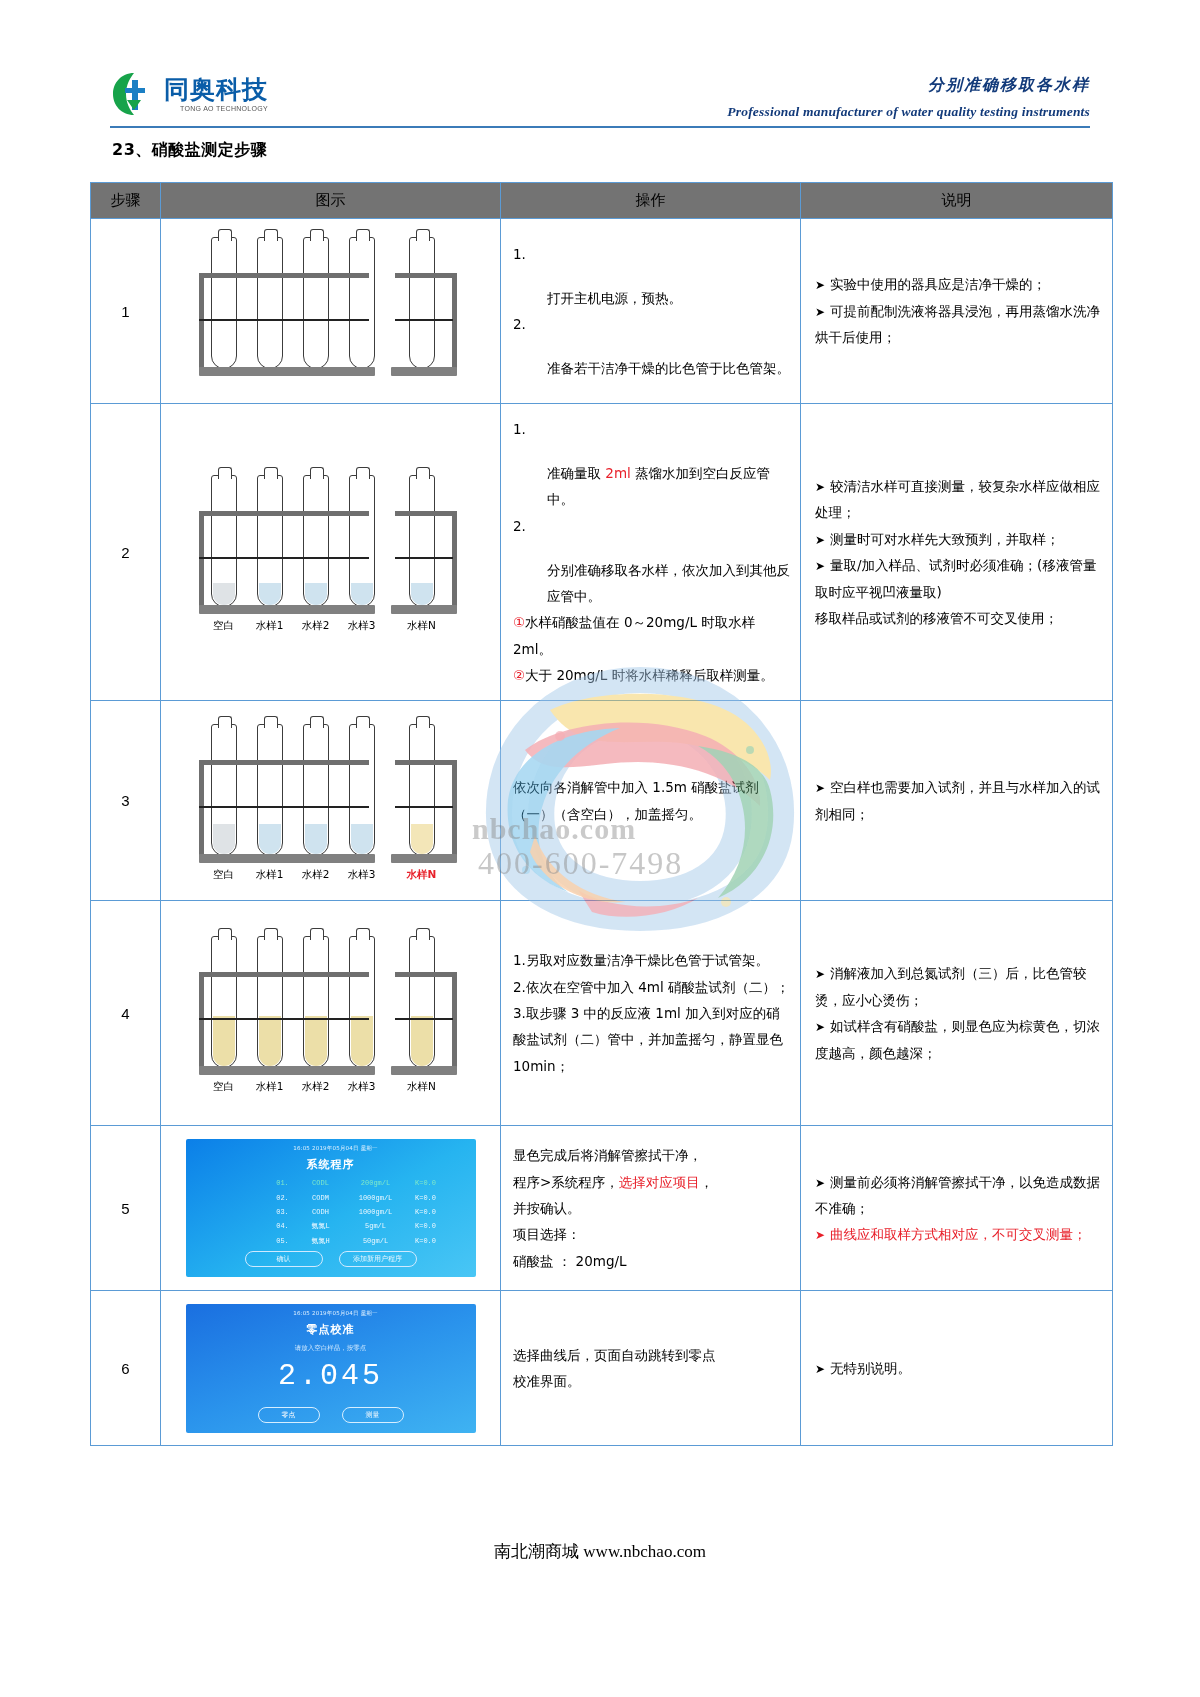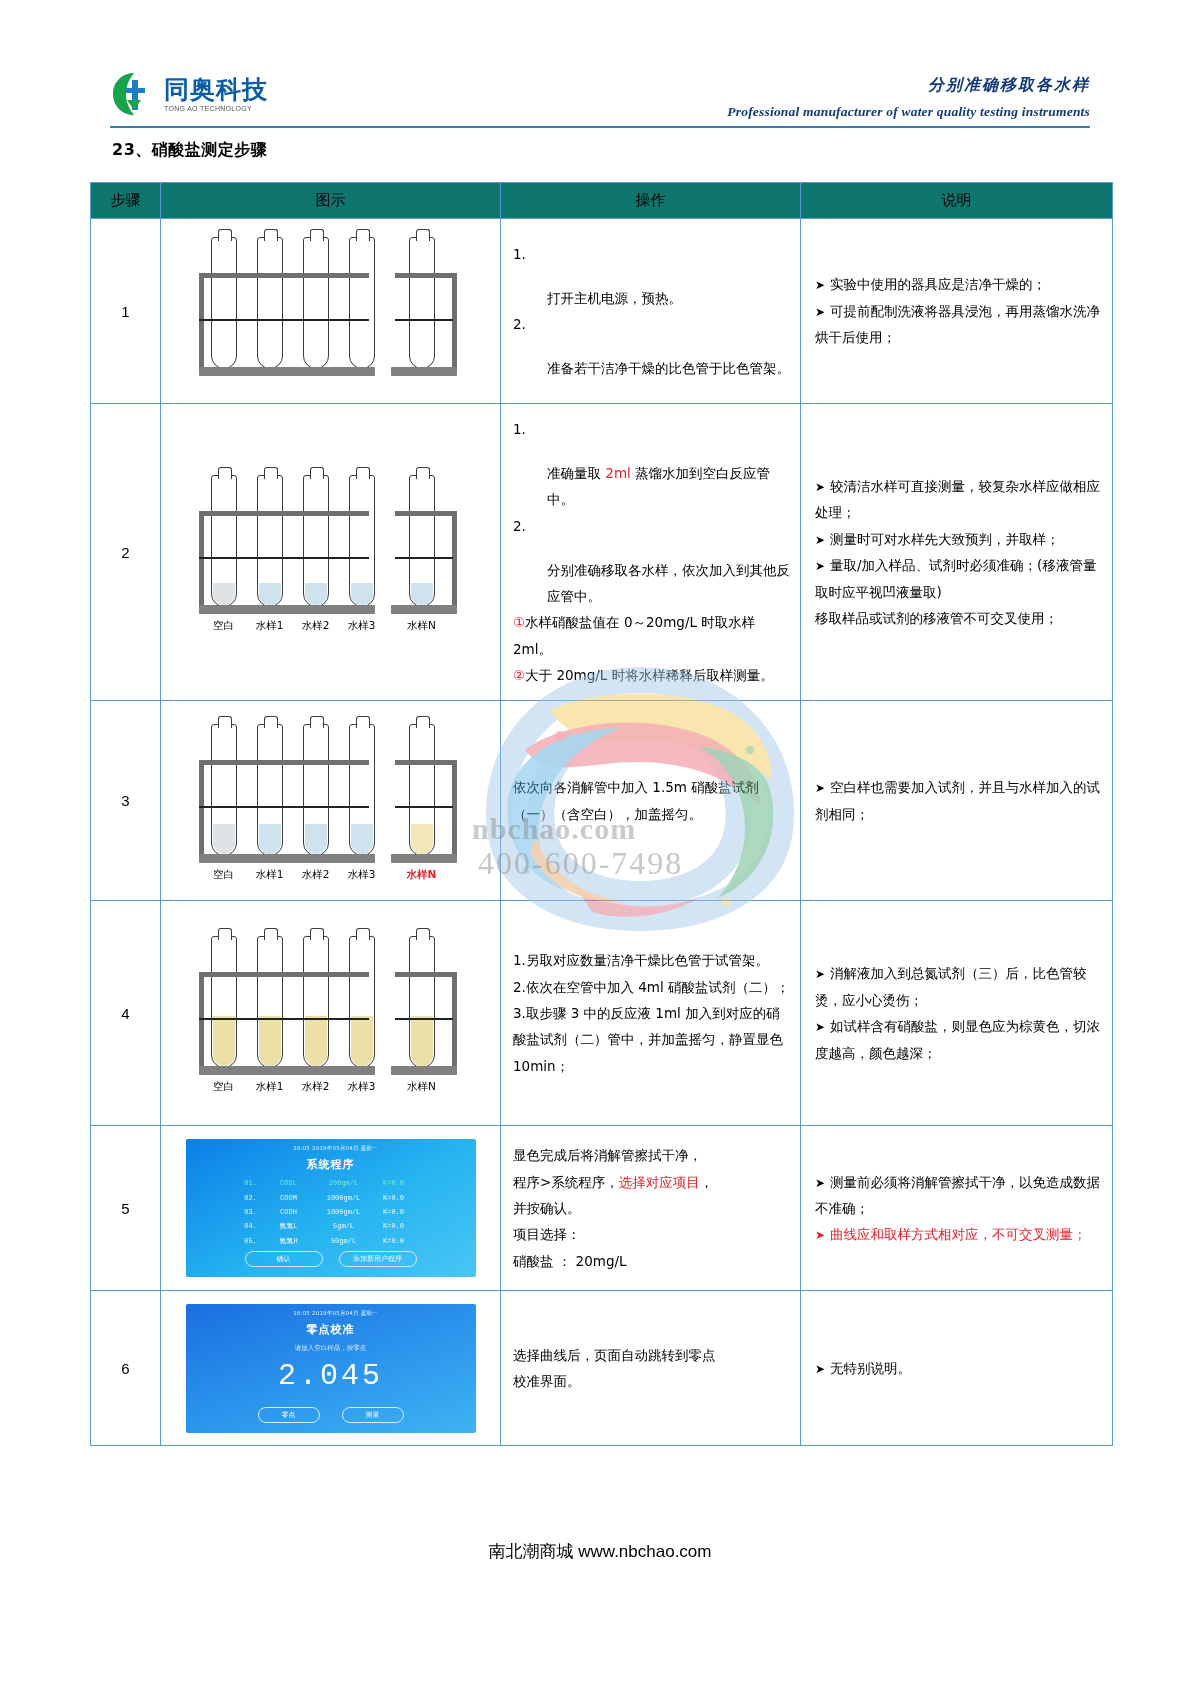--- a/index.html
+++ b/index.html
@@ -13,21 +13,21 @@
   }
   .page { position: relative; width: 1200px; height: 1697px; }
 
   
   .header {
     position: absolute; left: 110px; top: 62px; width: 980px; height: 60px;
     display: flex; align-items: flex-end; justify-content: space-between;
   }
   .logo-wrap { display: flex; align-items: center; gap: 6px; padding-bottom: 4px; }
   .logo-mark { width: 48px; height: 48px; position: relative; }
-  .logo-text-block { display: flex; flex-direction: column; line-height: 1; }
+  .logo-text-block { display: flex; flex-direction: column; line-height: 1; text-align: right; }
   .logo-cn {
     font-family: "DejaVu Sans", sans-serif;
     font-size: 25px; font-weight: bold; color: #0a5da8; letter-spacing: 1px;
   }
   .logo-en {
     font-size: 7px; color: #555; letter-spacing: 0.3px; margin-top: 3px;
     font-family: "Liberation Sans", sans-serif;
   }
   .slogan { text-align: right; padding-bottom: 2px; }
   .slogan-cn {
@@ -75,21 +75,21 @@
   }
 
   
   .tbl {
     position: absolute; left: 90px; top: 182px;
     width: 1022px; border-collapse: collapse;
     table-layout: fixed;
   }
   .tbl td, .tbl th { border: 1px solid #5b9bd5; vertical-align: middle; }
   .tbl thead th {
-    background: #0f766e; height: 36px;
+    background: #737373; height: 36px;
     font-family: "DejaVu Sans", sans-serif;
     font-size: 15px; font-weight: normal; color: #000;
   }
   .col-step { width: 70px; }
   .col-fig  { width: 340px; }
   .col-op   { width: 300px; }
   .col-note { width: 312px; }
 
   .c-step {
     text-align: center; font-size: 15px;
@@ -163,21 +163,21 @@
   .scr-title {
     text-align: center; font-size: 11px; font-weight: bold; color: #ffffff;
     margin: 2px 0 7px; letter-spacing: 1px;
   }
   .prog-row {
     display: flex; font-size: 7px; color: #eaf7ff; line-height: 1.2;
     margin: 0 0 6px 0; padding-left: 52px;
     font-family: "Liberation Mono", monospace;
   }
   .prog-row.hl { color: #7fe9c9; }
-  .pr-idx { width: 26px; }
+  .pr-idx { width: 26px; margin-left: 32px; }
   .pr-name { width: 50px; }
   .pr-val { width: 60px; }
   .pr-k { width: 40px; }
   .scr-btns { display: flex; justify-content: center; gap: 16px; margin-top: 4px; }
   .scr-btn {
     border: 1px solid #cfeaff; border-radius: 9px; padding: 2px 0;
     font-size: 7px; color: #eaf7ff; text-align: center; min-width: 78px;
   }
   .zero-sub {
     text-align: center; font-size: 6.5px; color: #cfe8ff; margin-bottom: 4px;
@@ -189,21 +189,21 @@
   }
   .zero-btns { display: flex; justify-content: center; gap: 22px; margin-top: 10px; }
   .zero-btn {
     border: 1px solid #d6eeff; border-radius: 9px; padding: 2px 0;
     font-size: 7px; color: #ffffff; min-width: 62px; text-align: center;
   }
 
   
   .footer {
     position: absolute; left: 0; top: 1540px; width: 1200px; text-align: center;
-    font-family: Liberation Sans, sans-serif; font-size: 17px; color: #000;
+    font-family: Liberation Serif, serif; font-size: 17px; color: #000;
   }
 </style>
 </head>
 <body>
 
 <div class="page">
 
   <div class="header">
     <div class="logo-wrap">
       <div class="logo-mark">

